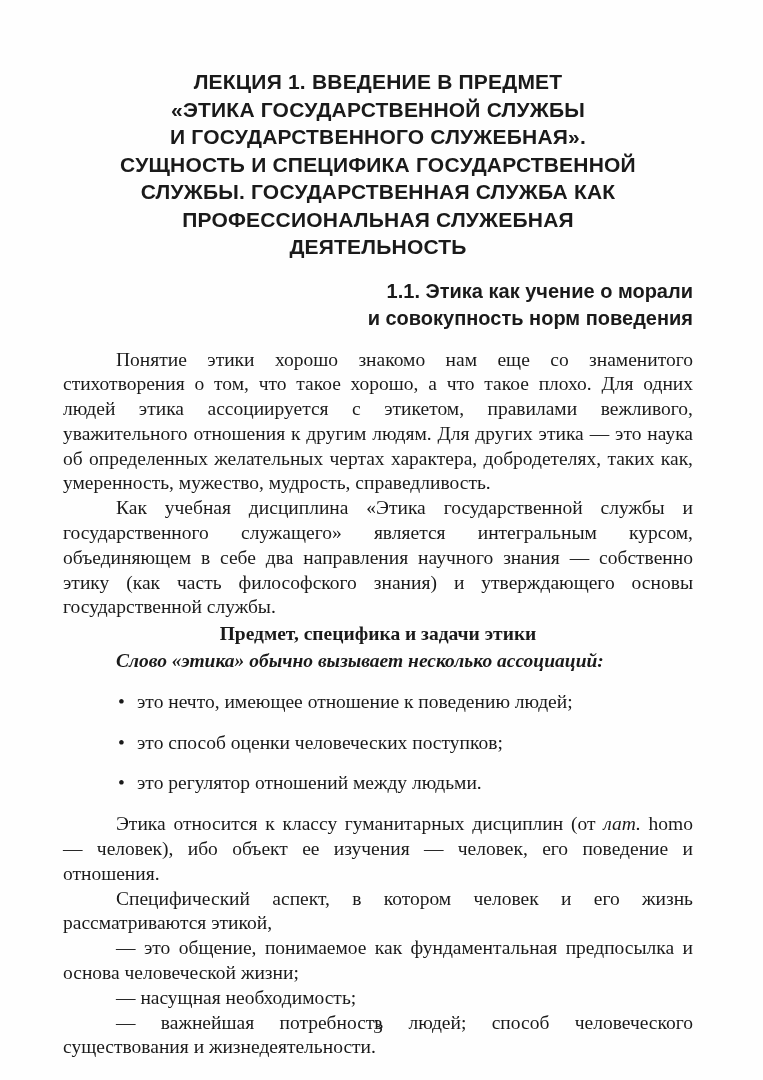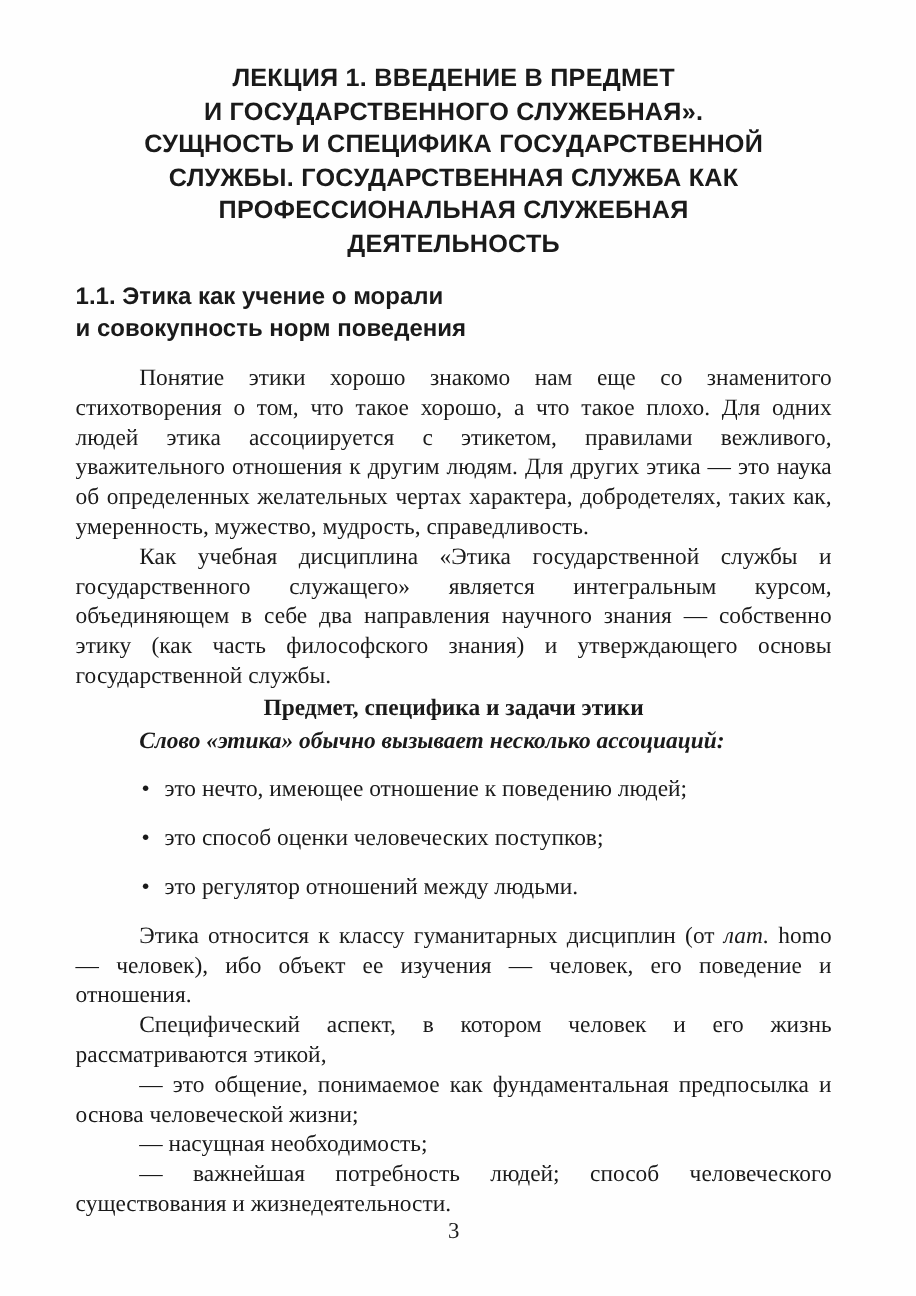--- a/index.html
+++ b/index.html
@@ -18,35 +18,35 @@
     box-sizing: border-box;
   }
   .content {
     position: absolute;
     left: 63px;
     top: 0;
     width: 630px;
   }
   .doc-title {
     margin: 0;
-    padding-top: 52px;
+    padding-top: 68px;
     font-family: "Liberation Sans", sans-serif;
     font-weight: bold;
     font-size: 21px;
     line-height: 27.5px;
     text-align: center;
     letter-spacing: 0.2px;
   }
   .doc-subtitle {
     margin: 17px 0 0 0;
     font-family: "Liberation Sans", sans-serif;
     font-weight: bold;
     font-size: 20px;
     line-height: 27px;
-    text-align: left;
+    text-align: right;
   }
   .t-line { display: block; }
   .body-block {
     margin-top: 16px;
     font-size: 19.5px;
     line-height: 24.8px;
   }
   .para {
     margin: 0;
     text-align: justify;
@@ -89,20 +89,21 @@
   }
 </style>
 </head>
 <body>
 
 <div class="page">
   <div class="content">
 
     <h1 class="doc-title">
       <span class="t-line">ЛЕКЦИЯ 1. ВВЕДЕНИЕ В ПРЕДМЕТ</span>
+      <span class="t-line">«ЭТИКА ГОСУДАРСТВЕННОЙ СЛУЖБЫ</span>
       <span class="t-line">И ГОСУДАРСТВЕННОГО СЛУЖЕБНАЯ».</span>
       <span class="t-line">СУЩНОСТЬ И СПЕЦИФИКА ГОСУДАРСТВЕННОЙ</span>
       <span class="t-line">СЛУЖБЫ. ГОСУДАРСТВЕННАЯ СЛУЖБА КАК</span>
       <span class="t-line">ПРОФЕССИОНАЛЬНАЯ СЛУЖЕБНАЯ</span>
       <span class="t-line">ДЕЯТЕЛЬНОСТЬ</span>
     </h1>
 
     <h2 class="doc-subtitle">
       <span class="t-line">1.1. Этика как учение о морали</span>
       <span class="t-line">и совокупность норм поведения</span>

